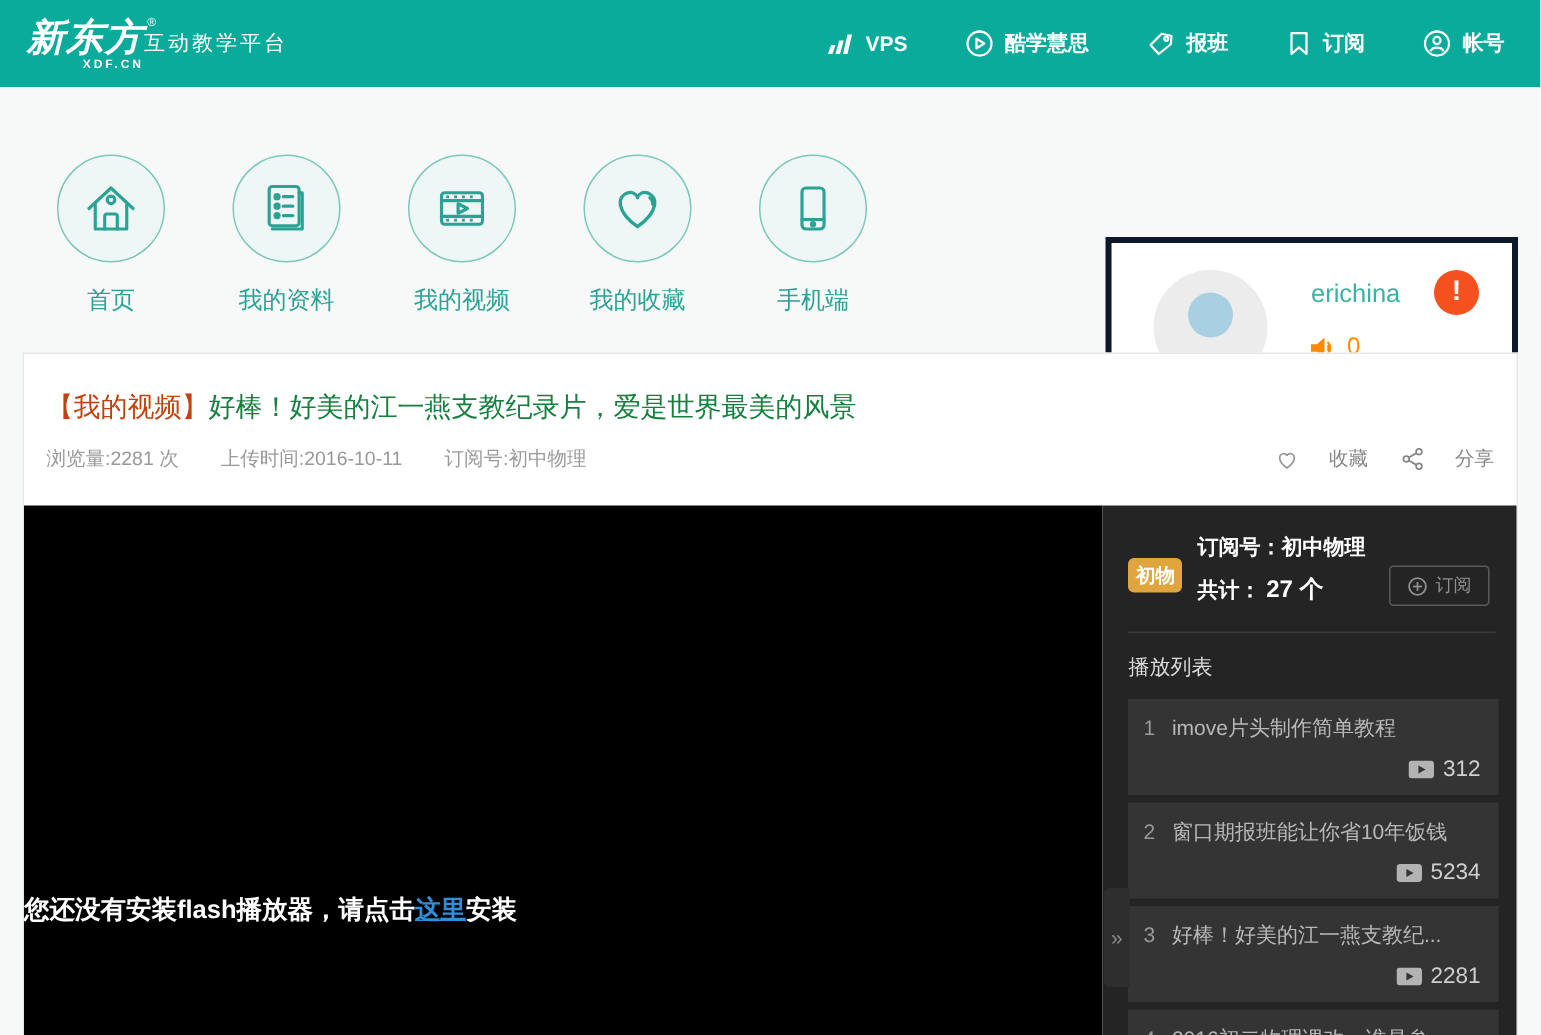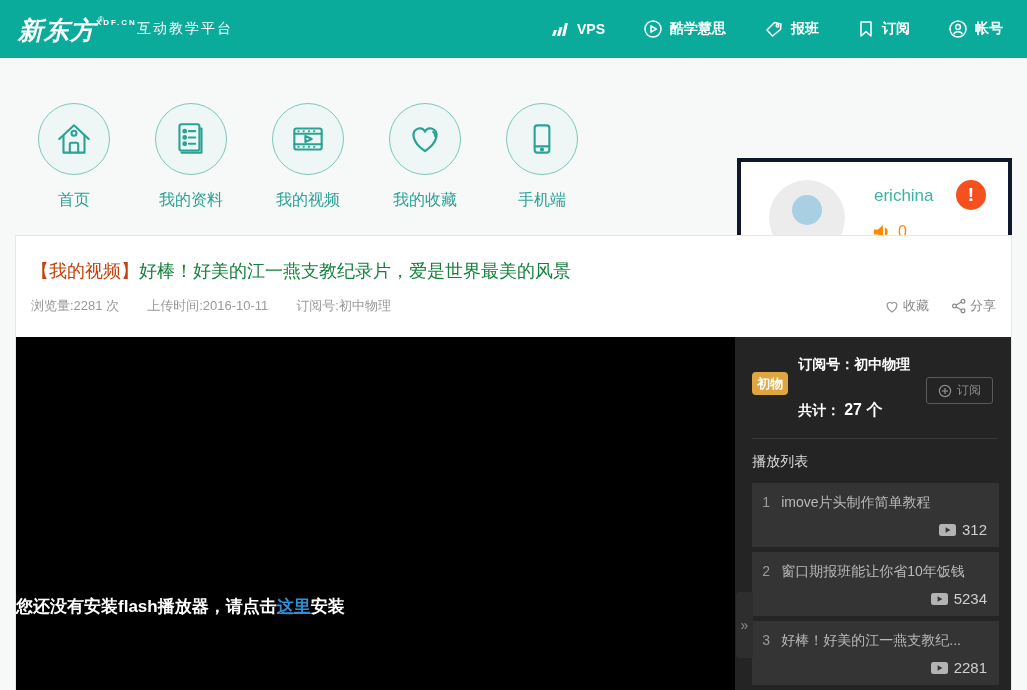--- a/index.html
+++ b/index.html
@@ -9,21 +9,21 @@
     background:#f7f8f8;
     position:relative;
   }
   svg { display:block; }
 
   
   .top-header {
     height:58px; background:#0bab9b; color:#fff;
     display:flex; align-items:center; padding:0 18px;
   }
-  .logo { display:flex; flex-direction:row; cursor:pointer; margin-top:2px; }
+  .logo { display:flex; flex-direction:column; cursor:pointer; margin-top:2px; }
   .logo-main { font-size:25px; font-weight:bold; font-style:italic; letter-spacing:1px; line-height:1; position:relative; }
   .logo-reg { font-size:8px; font-style:normal; position:absolute; top:-2px; right:-9px; font-weight:normal; }
   .logo-sub { font-size:8px; font-weight:bold; letter-spacing:2px; text-align:right; line-height:1; margin-top:1px; }
   .platform-title { font-size:14px; letter-spacing:2px;text-align:right; }
   .header-spacer { flex:1; }
   .header-nav { display:flex; align-items:center; gap:38px; margin-right:6px; }
   .header-nav-item { display:flex; align-items:center; gap:7px; font-size:14px; font-weight:bold; cursor:pointer; }
 
   
   .quick-nav-section { position:relative; height:177px; }
@@ -67,21 +67,21 @@
     position:absolute; left:15px; top:235px; width:997px; height:460px;
     background:#fff; border:1px solid #e7e7e7;
   }
   .card-head { height:101px; padding:23px 15px 0 15px; }
   .video-title-row { font-size:18px; white-space:nowrap; }
   .title-tag { color:#c2410c; }
   .title-text { color:#15803d; }
   .stats-row { margin-top:14px; display:flex; align-items:center; font-size:13px; color:#999; }
   .stat { margin-right:28px; }
   .stats-spacer { flex:1; }
-  .action { display:flex; align-items:center; gap:3px; color:#888; cursor:pointer; margin-left:22px; }
+  .action { display:flex; align-items:center; gap:20px; color:#888; cursor:pointer; margin-left:22px; }
 
   
   .player-row { display:flex; height:357px; position:relative; }
   .player { width:720px; background:#000; position:relative; }
   .flash-msg {
     position:absolute; top:258px; left:0; width:100%;
     text-align:left; color:#fff; font-size:17px; font-weight:bold;
   }
   .flash-link { color:#2f8fd8; text-decoration:underline; cursor:pointer; }
   .collapse-handle {
@@ -91,21 +91,21 @@
     color:#8c8c8c; font-size:14px; cursor:pointer;
   }
   .side-panel { width:276px; background:#242424; padding:19px 12px 0 17px; position:relative; }
   .sub-info { position:relative; padding-left:46px; min-height:44px; }
   .sub-badge {
     position:absolute; left:0; top:16px;
     background:#dfa53e; color:#fff; font-size:13px; font-weight:bold;
     padding:5px 5px; border-radius:4px; line-height:1;
   }
   .sub-name { color:#fff; font-size:14px; font-weight:bold; }
-  .sub-total { margin-top:26px; color:#fff; font-size:14px; font-weight:bold; }
+  .sub-total { margin-top:9px; color:#fff; font-size:14px; font-weight:bold; }
   .sub-total-value { font-size:16px; }
   .subscribe-btn {
     position:absolute; right:6px; top:21px;
     display:flex; align-items:center; gap:5px;
     border:1px solid #5a5a5a; border-radius:3px; color:#8f8f8f;
     font-size:12px; padding:4px 11px; cursor:pointer; background:transparent;
   }
   .side-divider { border:none; border-top:1px solid #3b3b3b; margin:17px 2px 0 0; }
   .playlist-title { margin-top:14px; color:#dcdcdc; font-size:14px; }
   .playlist { margin-top:12px; }

